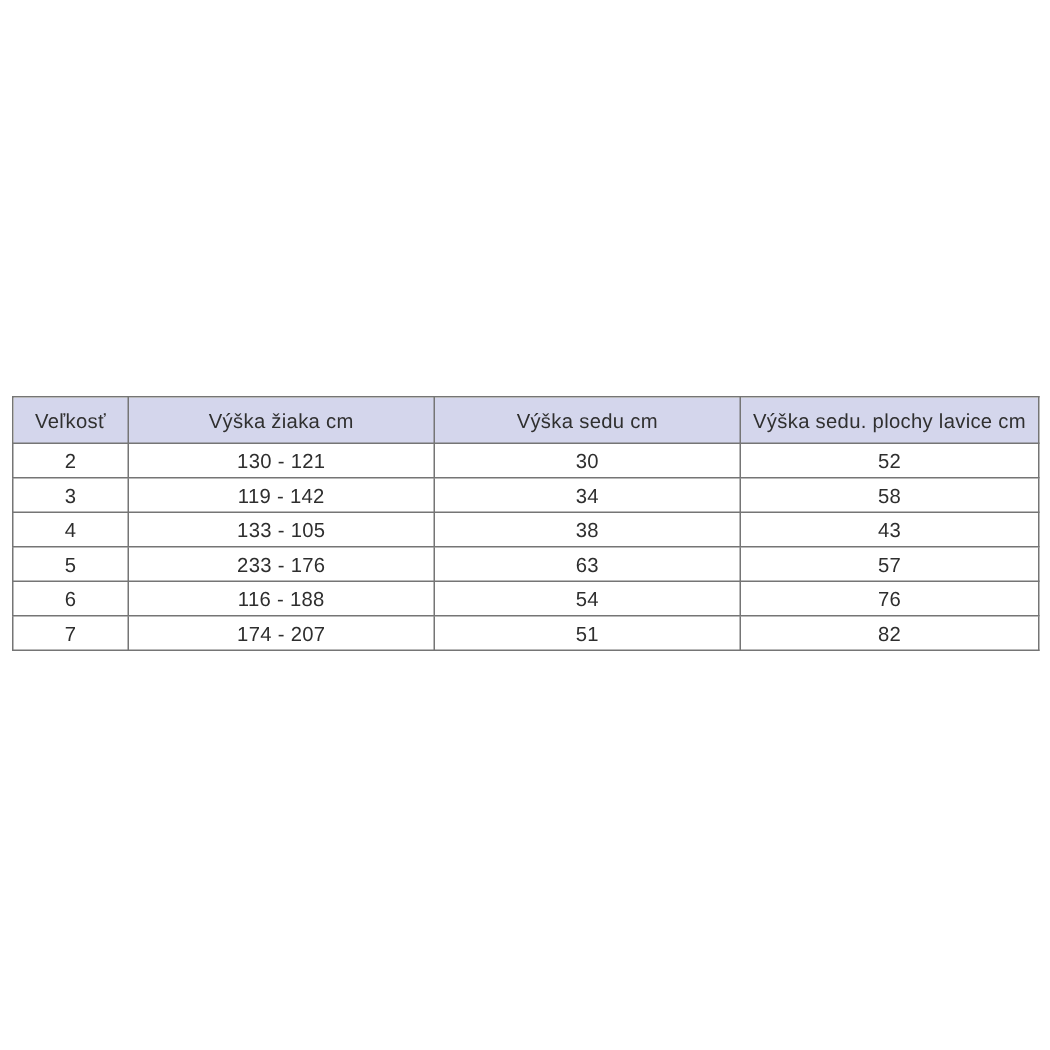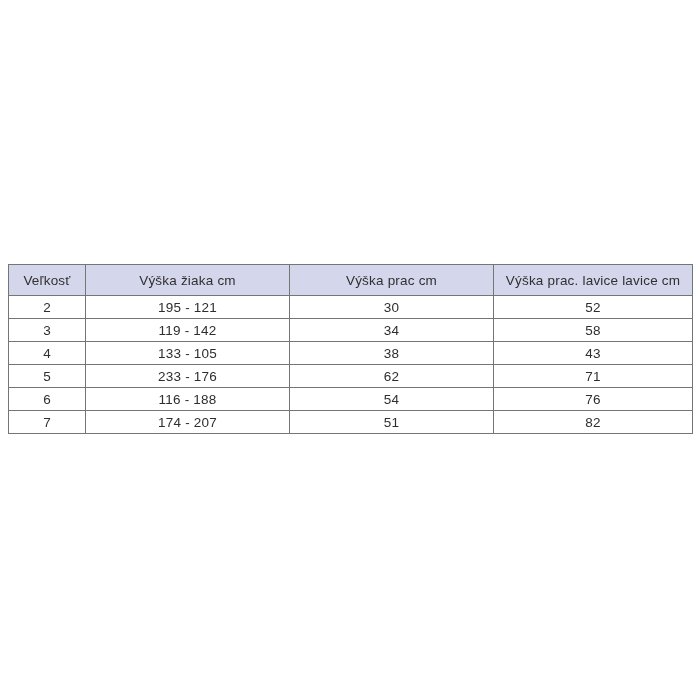--- a/index.html
+++ b/index.html
@@ -64,48 +64,48 @@
       <colgroup>
         <col class="c1">
           <col class="c2">
           <col class="c3">
           <col class="c4">
       </colgroup>
       <thead>
         <tr>
           <th>Veľkosť</th>
           <th>Výška žiaka cm</th>
-          <th>Výška prac cm</th>
-          <th>Výška prac. lavice lavice cm</th>
+          <th>Výška sedu cm</th>
+          <th>Výška sedu. plochy lavice cm</th>
         </tr>
       </thead>
       <tbody>
         <tr>
           <td>2</td>
-          <td>195 - 121</td>
+          <td>130 - 121</td>
           <td>30</td>
           <td>52</td>
         </tr>
         <tr>
           <td>3</td>
           <td>119 - 142</td>
           <td>34</td>
           <td>58</td>
         </tr>
         <tr>
           <td>4</td>
           <td>133 - 105</td>
           <td>38</td>
           <td>43</td>
         </tr>
         <tr>
           <td>5</td>
           <td>233 - 176</td>
-          <td>62</td>
-          <td>71</td>
+          <td>63</td>
+          <td>57</td>
         </tr>
         <tr>
           <td>6</td>
           <td>116 - 188</td>
           <td>54</td>
           <td>76</td>
         </tr>
         <tr>
           <td>7</td>
           <td>174 - 207</td>

